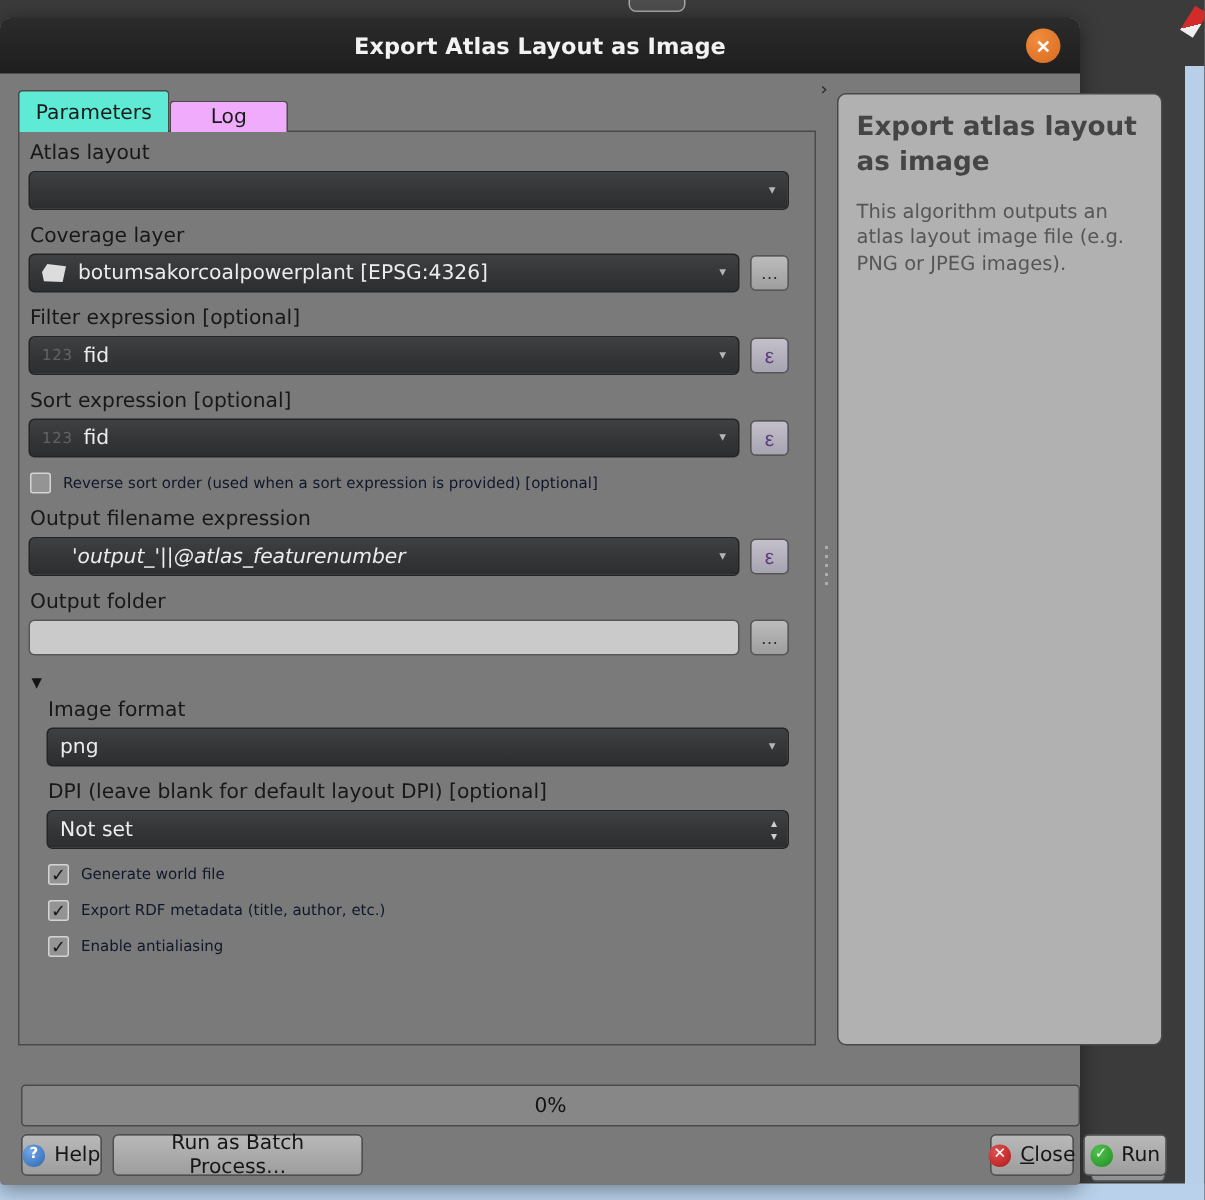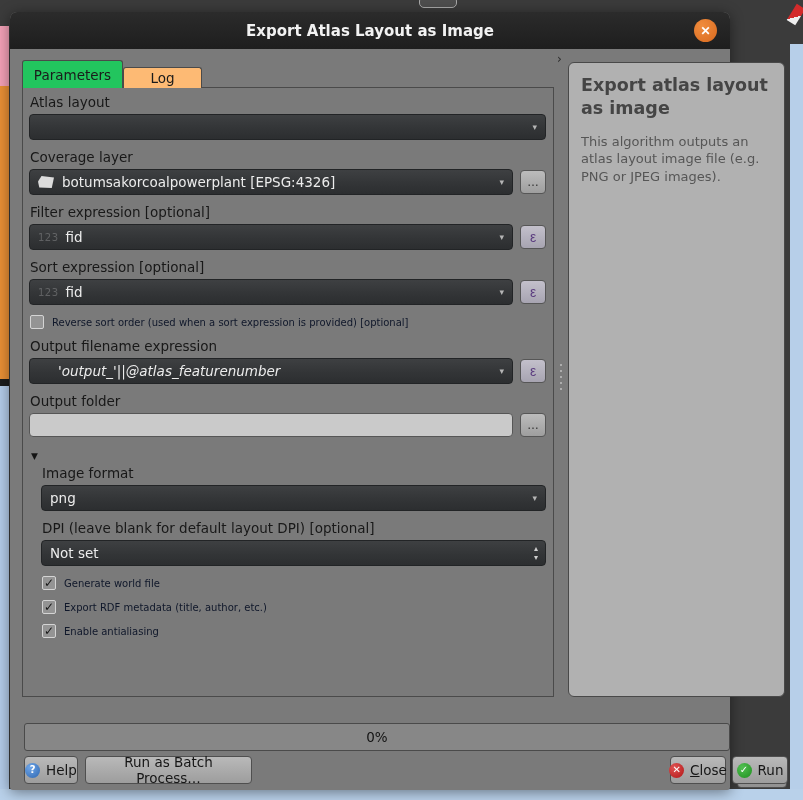--- a/index.html
+++ b/index.html
@@ -15,21 +15,21 @@
   .bd-orange{left:0;top:86px;width:9px;height:294px;background:#e88f35;}
   .bd-black{left:0;top:379px;width:9px;height:8px;background:#1c1c1c;}
   .bd-blue-left{left:0;top:386px;width:9px;height:414px;background:#b3cbe8;}
   .bd-blue-right{left:790px;top:44px;width:13px;height:756px;background:#b7cfe9;}
   .bd-blue-bottom{left:0;top:789px;width:803px;height:11px;background:#b9d1ea;}
   .bd-tab{left:419px;top:-4px;width:36px;height:10px;background:#4e4e4e;border:1px solid #a9a9a9;border-radius:5px;}
   .bd-red{left:791px;top:5px;width:10px;height:19px;background:linear-gradient(135deg,#d32a2a 62%,#efefef 62%);transform:rotate(32deg);}
 
   
   .dialog{
-    position:absolute;left:10px;top:12px;width:720px;height:778px;
+    position:absolute;left:0;top:12px;width:720px;height:778px;
     background:#7a7a7a;border-radius:7px 7px 3px 3px;
     box-shadow:0 2px 14px rgba(0,0,0,.45);
   }
   .titlebar{
     position:absolute;left:0;top:0;right:0;height:37px;
     background:linear-gradient(180deg,#2b2b2b,#1e1e1e);
     border-radius:7px 7px 0 0;
     display:flex;align-items:center;justify-content:center;
   }
   .title{color:#f2f2f2;font-size:15px;font-weight:bold;}
@@ -38,27 +38,27 @@
     background:radial-gradient(circle at 35% 30%,#f08c3d,#d96a1f);
     color:#fff;font-size:12px;font-weight:bold;
     display:flex;align-items:center;justify-content:center;cursor:pointer;
     border:none;
   }
 
   
   .tab{position:absolute;box-sizing:border-box;border:1px solid #4a4a4a;border-bottom:none;
        border-radius:3px 3px 0 0;display:flex;align-items:center;justify-content:center;
        font-size:13.5px;color:#1b1b1b;}
-  .tab-parameters{left:12px;top:48px;width:101px;height:28px;background:#22c55e;z-index:3;}
-  .tab-log{left:113px;top:55px;width:79px;height:21px;background:#fdba74;z-index:2;}
+  .tab-parameters{left:12px;top:48px;width:101px;height:28px;background:#5eead4;z-index:3;}
+  .tab-log{left:113px;top:55px;width:79px;height:21px;background:#f0abfc;z-index:2;}
 
   
   .frame{
     position:absolute;left:12px;top:75px;width:532px;height:610px;box-sizing:border-box;
-    border:1px solid #4a4a4a;padding:2px 7px 0 6px;overflow:hidden;z-index:1;
+    border:1px solid #4a4a4a;padding:2px 17px 0 6px;overflow:hidden;z-index:1;
   }
   .field-label{color:#181818;font-size:13.5px;margin:9px 0 4px 1px;}
   .frame .field-label:first-child{margin-top:4px;}
   .row{display:flex;align-items:center;gap:7px;}
   .combo{
     flex:1;height:26px;box-sizing:border-box;position:relative;
     background:linear-gradient(180deg,#3e4042 0%,#333537 55%,#2c2e30 100%);
     border:1px solid #222426;border-radius:4px;
     display:flex;align-items:center;padding:0 20px 0 8px;
     color:#ececec;font-size:13.5px;cursor:pointer;

